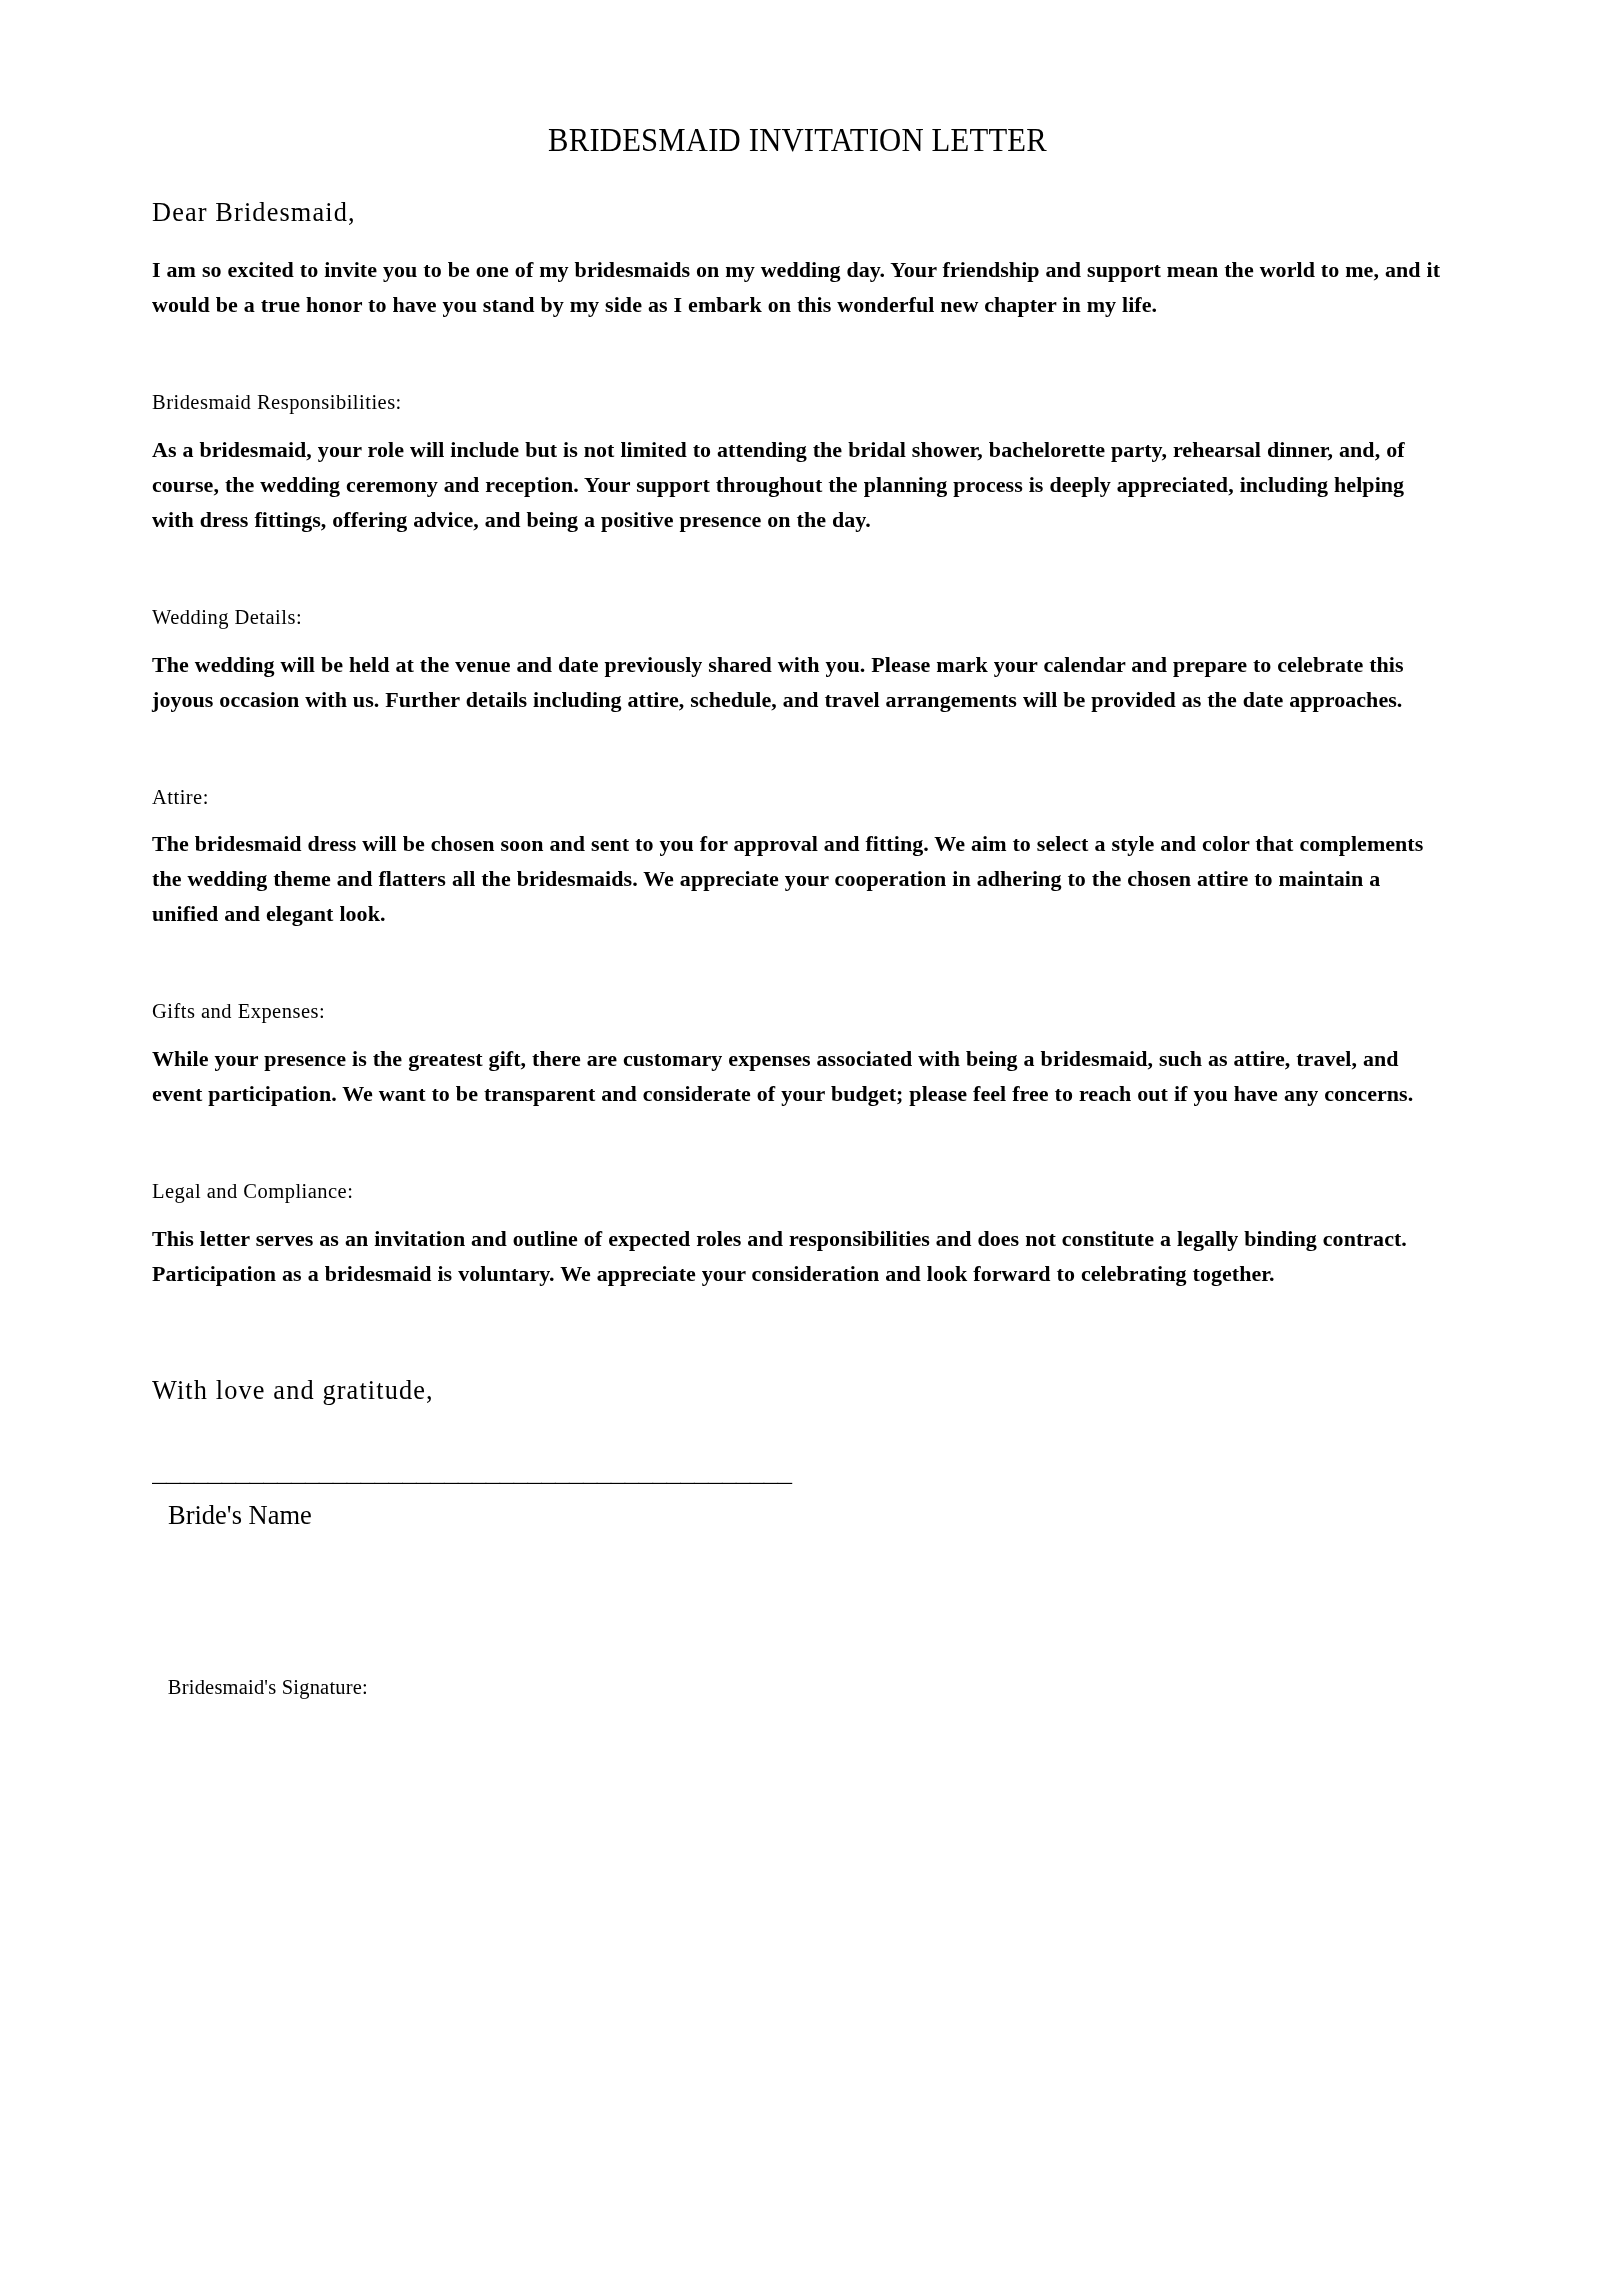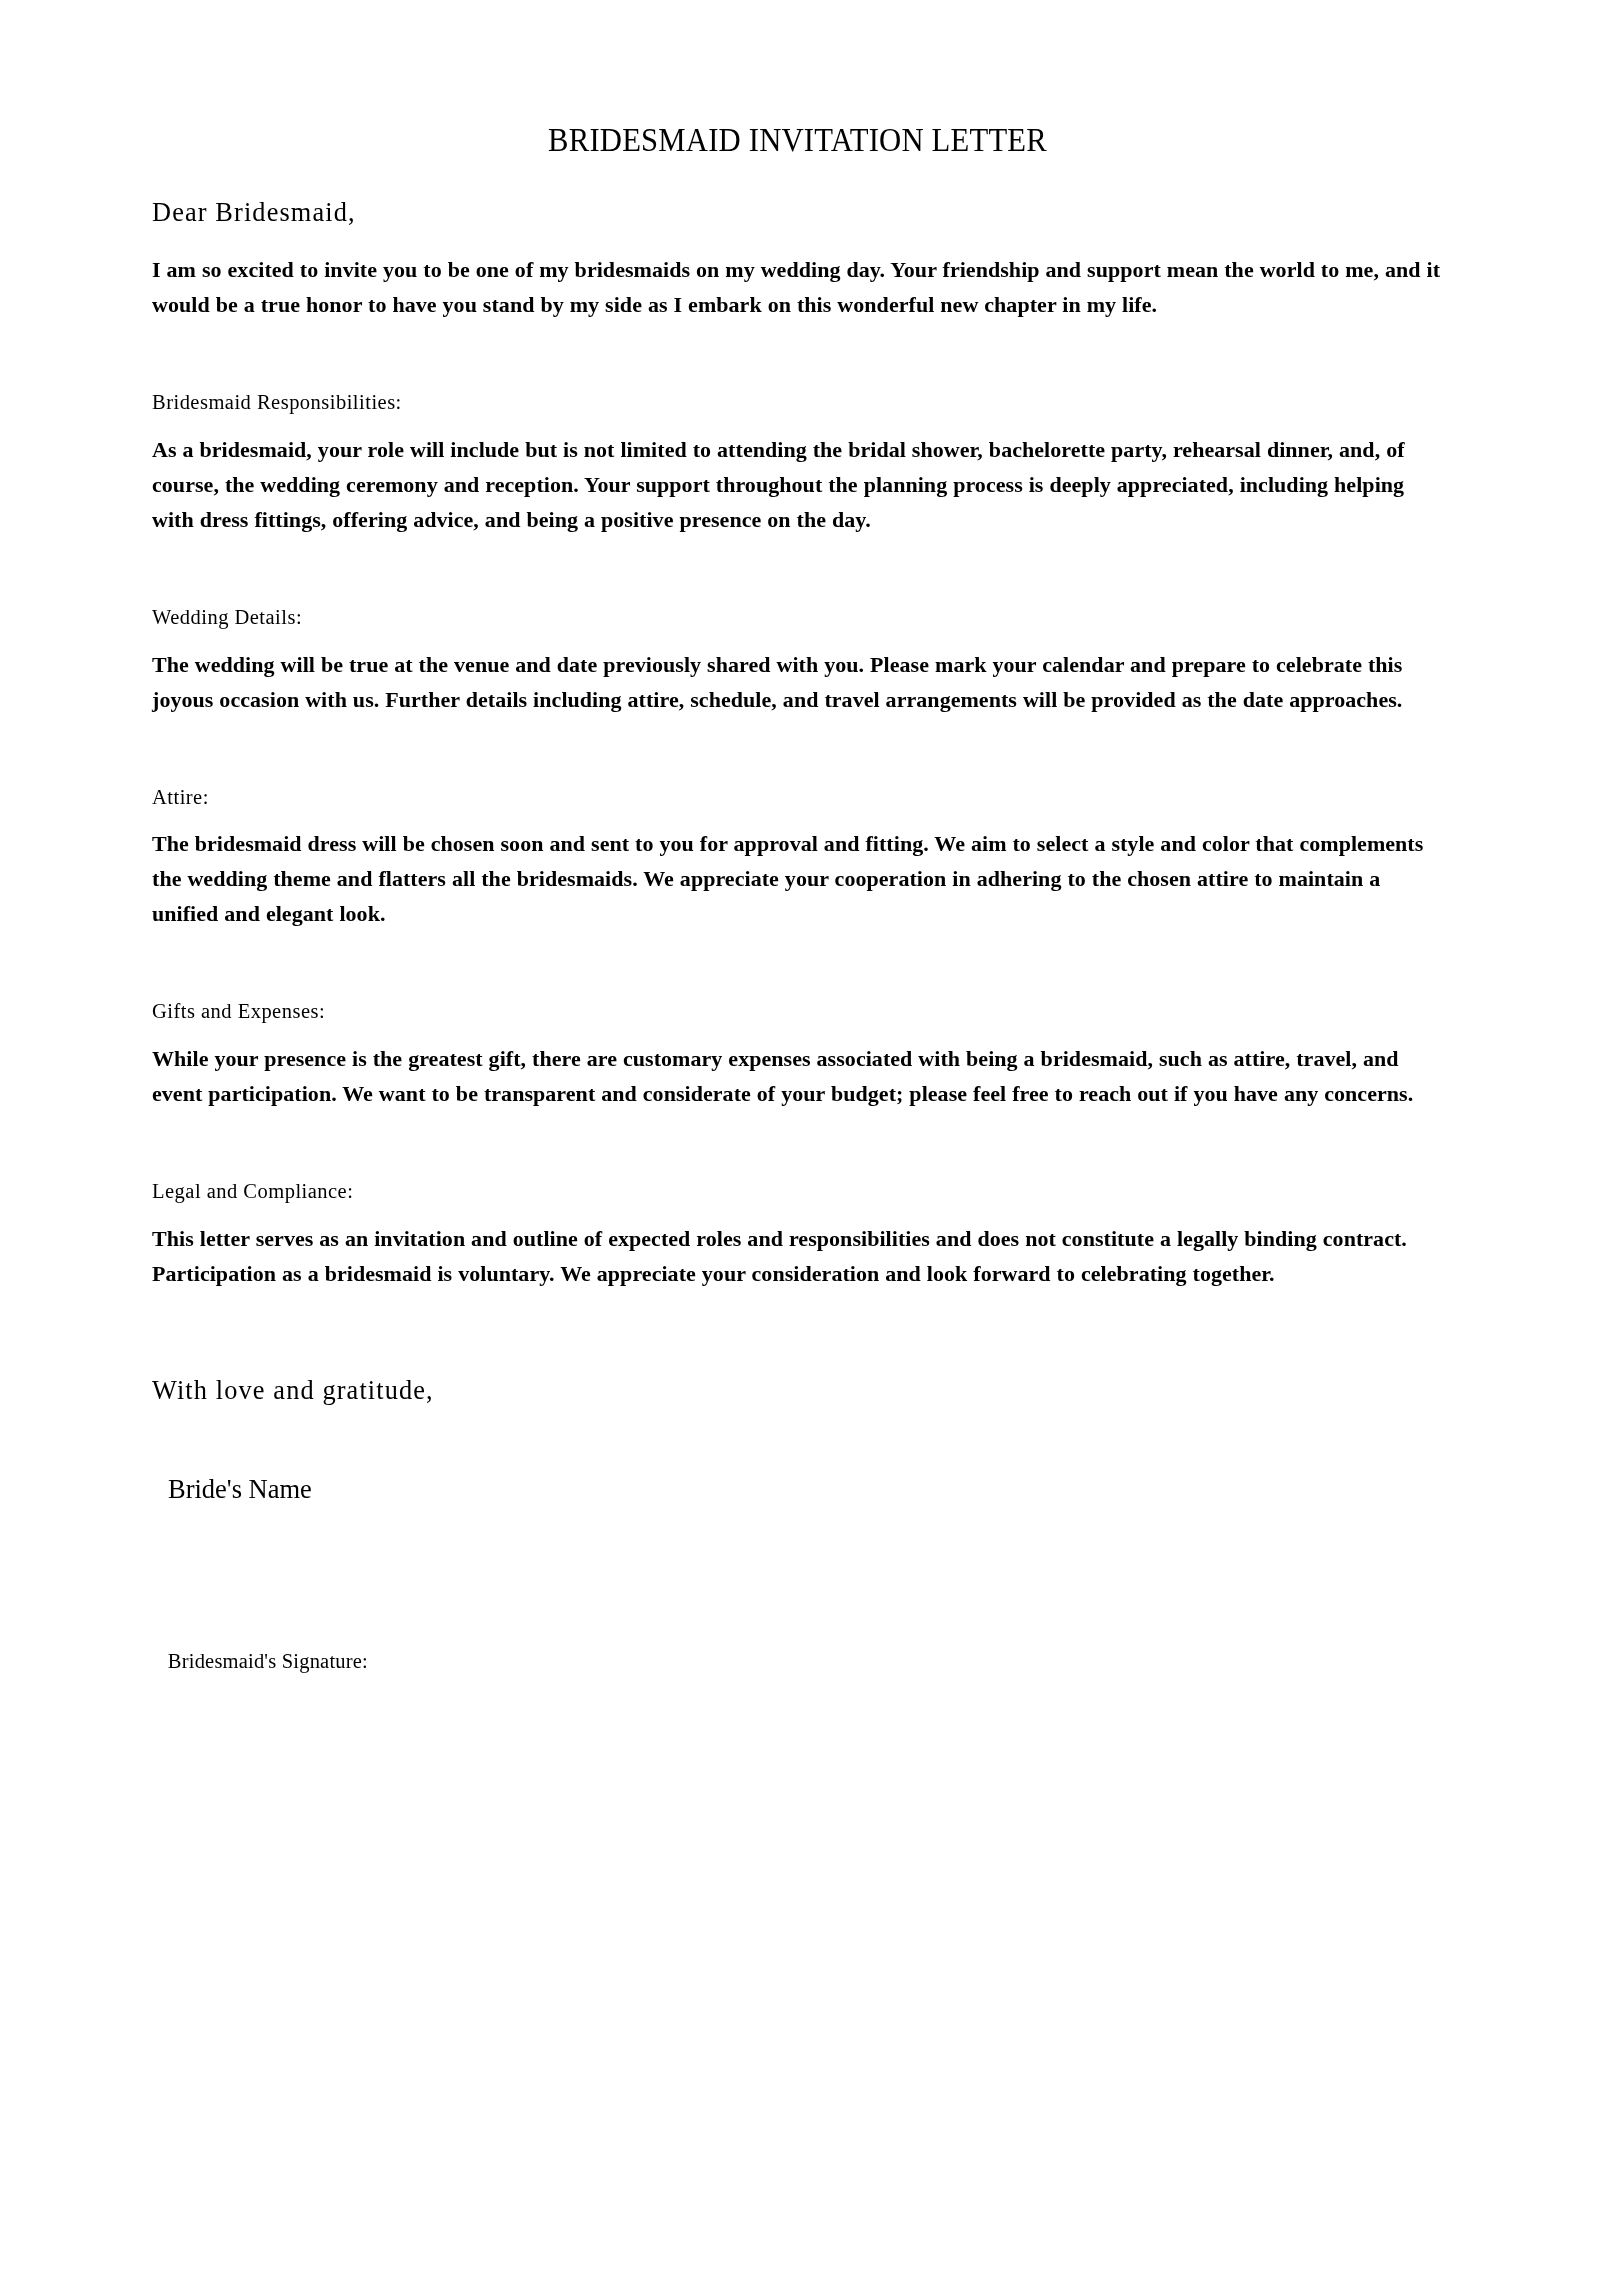--- a/index.html
+++ b/index.html
@@ -144,21 +144,21 @@
       <h2 class="section-heading">Bridesmaid Responsibilities:</h2>
       <div class="sp-heading-to-body"></div>
       <p class="body-text">As a bridesmaid, your role will include but is not limited to attending the bridal shower, bachelorette party, rehearsal dinner, and, of course, the wedding ceremony and reception. Your support throughout the planning process is deeply appreciated, including helping with dress fittings, offering advice, and being a positive presence on the day.</p>
     </div>
 
     <div class="sp-block-gap"></div>
 
     <div>
       <h2 class="section-heading">Wedding Details:</h2>
       <div class="sp-heading-to-body"></div>
-      <p class="body-text">The wedding will be true at the venue and date previously shared with you. Please mark your calendar and prepare to celebrate this joyous occasion with us. Further details including attire, schedule, and travel arrangements will be provided as the date approaches.</p>
+      <p class="body-text">The wedding will be held at the venue and date previously shared with you. Please mark your calendar and prepare to celebrate this joyous occasion with us. Further details including attire, schedule, and travel arrangements will be provided as the date approaches.</p>
     </div>
 
     <div class="sp-block-gap"></div>
 
     <div>
       <h2 class="section-heading">Attire:</h2>
       <div class="sp-heading-to-body"></div>
       <p class="body-text">The bridesmaid dress will be chosen soon and sent to you for approval and fitting. We aim to select a style and color that complements the wedding theme and flatters all the bridesmaids. We appreciate your cooperation in adhering to the chosen attire to maintain a unified and elegant look.</p>
     </div>
 
@@ -177,20 +177,21 @@
       <div class="sp-heading-to-body"></div>
       <p class="body-text">This letter serves as an invitation and outline of expected roles and responsibilities and does not constitute a legally binding contract. Participation as a bridesmaid is voluntary. We appreciate your consideration and look forward to celebrating together.</p>
     </div>
 
     <div class="sp-body-to-closing"></div>
 
     <p class="salutation">With love and gratitude,</p>
 
     <div class="sp-closing-to-rule"></div>
 
+    <p class="sig-rule">______________________________________________</p>
 
     <p class="sig-caption">Bride's Name</p>
 
     <div class="sp-caption-to-prompt"></div>
 
 
     <div class="sp-prompt-to-sig"></div>
 
     <p class="bridesmaid-sig">Bridesmaid's Signature:</p>
 

